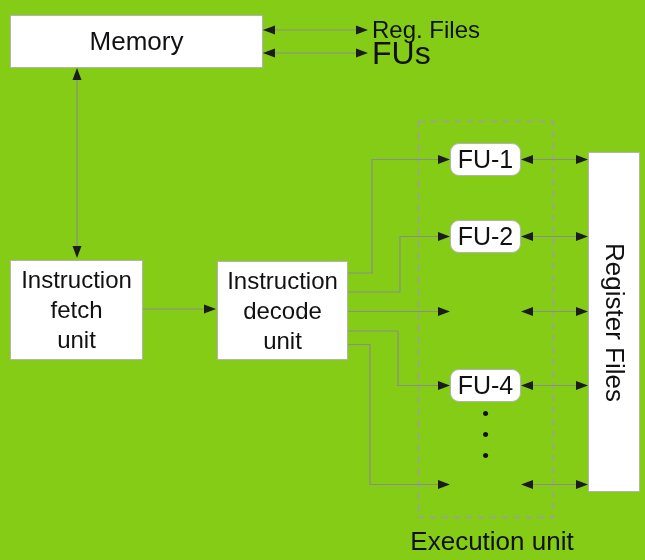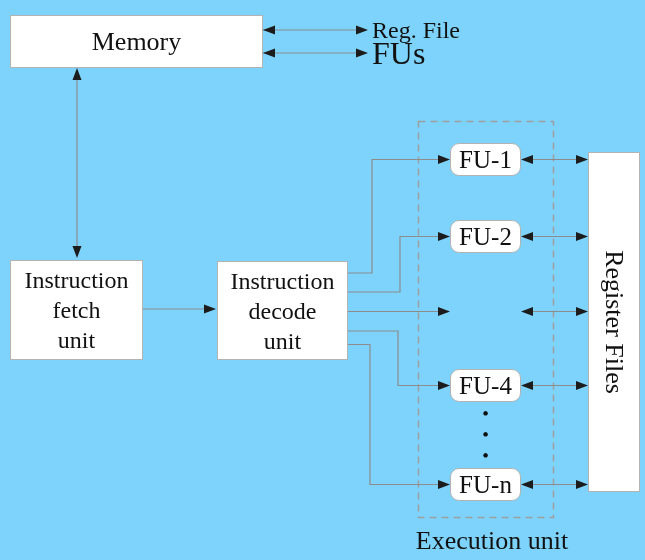--- a/index.html
+++ b/index.html
@@ -1,18 +1,18 @@
 <!DOCTYPE html>
 <html><head>
 <meta charset="utf-8">
 <style>
   html,body{margin:0;padding:0;background:#ffffff;}
   .stage{
-    position:relative;width:645px;height:560px;background:#7dd3fc;
-    font-family:Liberation Serif, serif;color:#111111;overflow:hidden;
+    position:relative;width:645px;height:560px;background:#84cc16;
+    font-family:Liberation Sans, sans-serif;color:#111111;overflow:hidden;
   }
   .stage svg{position:absolute;left:0;top:0;}
   .box{
     position:absolute;border:1.5px solid #b3b3b3;background:#ffffff;
     box-sizing:border-box;display:flex;align-items:center;justify-content:center;
     text-align:center;color:#111111;
   }
   .ml{white-space:pre-line;}
   .lbl{position:absolute;color:#111111;}
   #memory-box{left:10px;top:15px;width:253px;height:53px;font-size:26px;}
@@ -58,21 +58,21 @@
              M521 484.5 L533 480 L533 489 Z" fill="#1c1c1c"></path>
     <path d="M588 159.5 L576 155 L576 164 Z M588 236.5 L576 232 L576 241 Z
              M588 311.5 L576 307 L576 316 Z M588 385.5 L576 381 L576 390 Z
              M588 484.5 L576 480 L576 489 Z" fill="#1c1c1c"></path>
   </svg>
 
   <div class="box" id="memory-box">
     <span>Memory</span>
   </div>
 
-  <div class="lbl" id="reg-file-label">Reg. File</div>
+  <div class="lbl" id="reg-file-label">Reg. Files</div>
   <div class="lbl" id="fus-label">FUs</div>
 
   <div class="box ml" id="fetch-box">
     <span class="ml">Instruction
 fetch
 unit</span>
   </div>
 
   <div class="box ml" id="decode-box">
     <span class="ml">Instruction
@@ -82,23 +82,20 @@
 
   <div class="box fu-box" id="fu-1">
     <span>FU-1</span>
   </div>
   <div class="box fu-box" id="fu-2">
     <span>FU-2</span>
   </div>
   <div class="box fu-box" id="fu-4">
     <span>FU-4</span>
   </div>
-  <div class="box fu-box" id="fu-n">
-    <span>FU-n</span>
-  </div>
 
   <div class="lbl ml" id="fu-dots">•
 •
 •</div>
 
   <div class="box" id="rf-box">
     <span class="vtext">Register Files</span>
   </div>
 
   <div class="lbl" id="exec-label">Execution unit</div>

